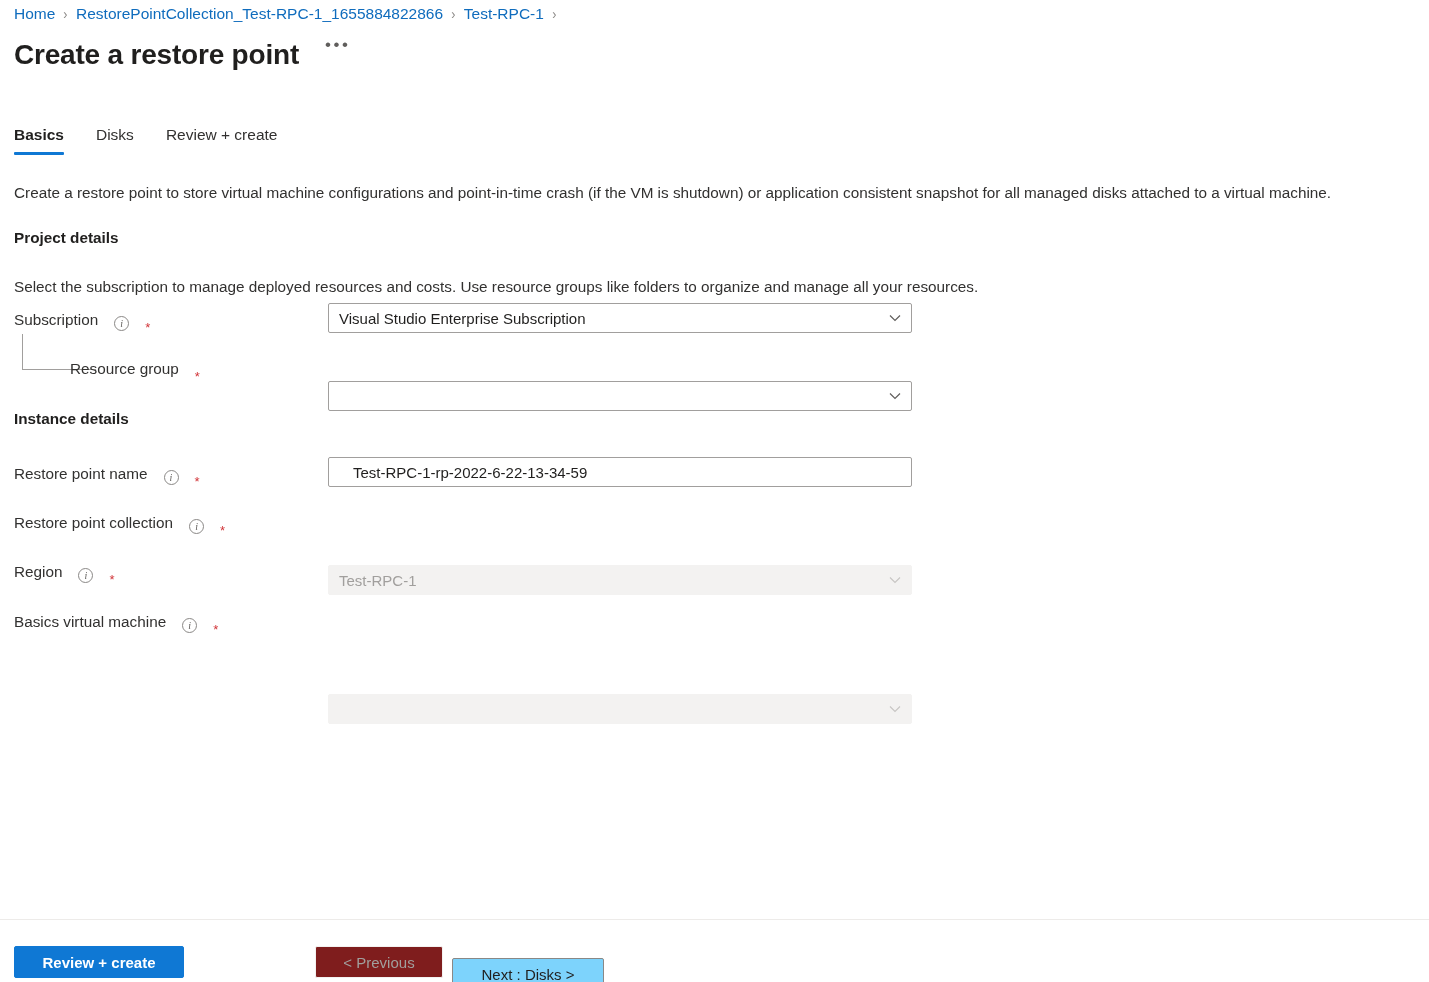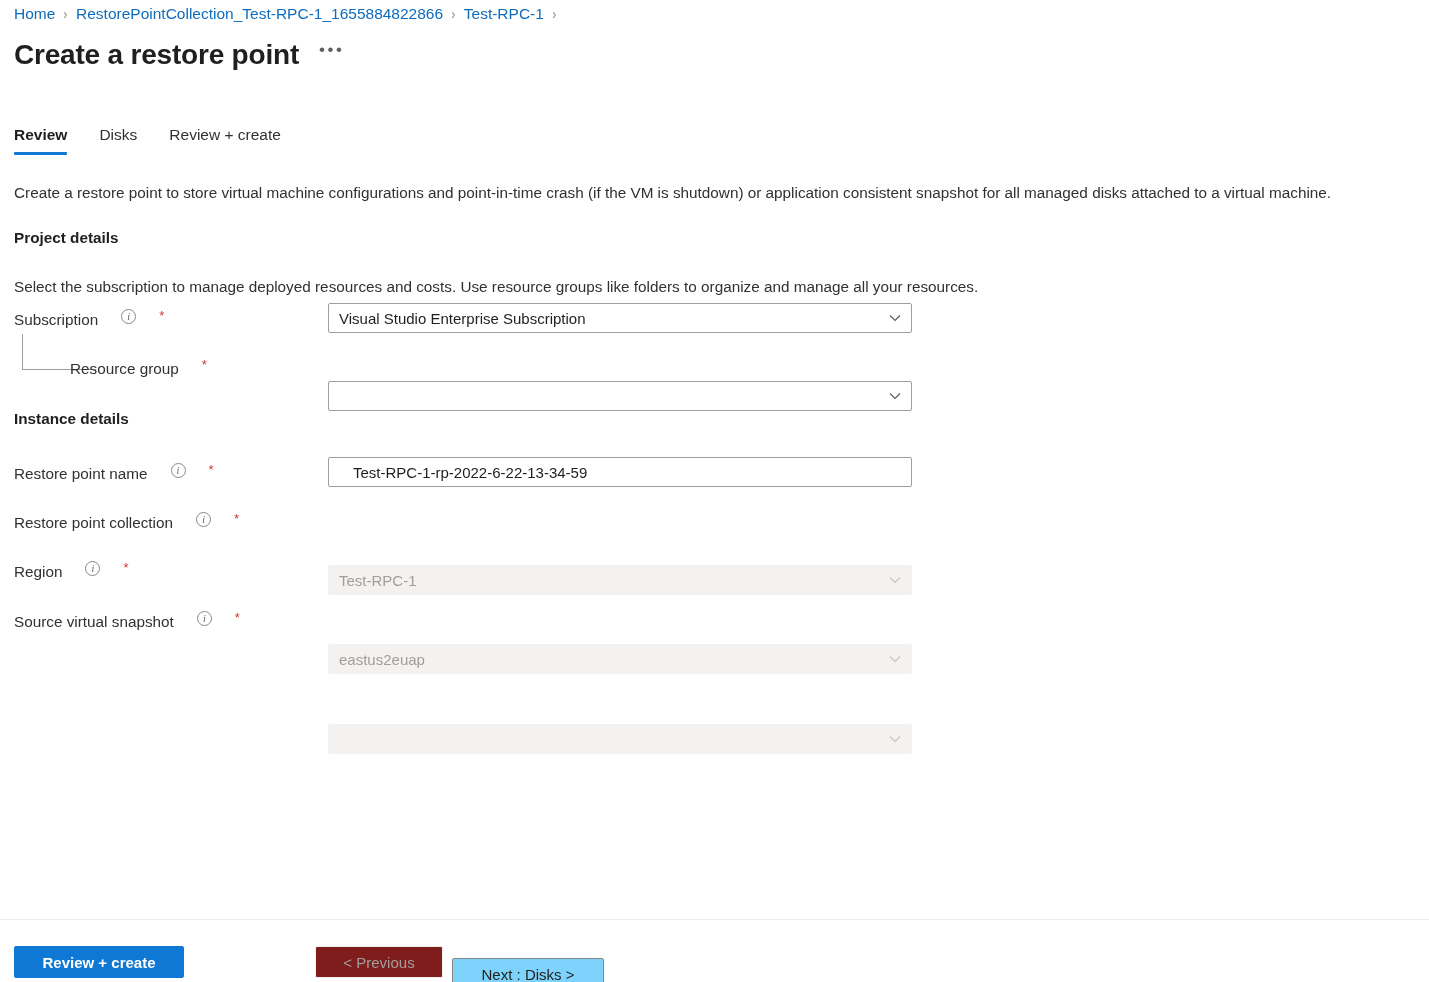--- a/index.html
+++ b/index.html
@@ -21,21 +21,21 @@
   }
   .crumb-link { color: #0f6cbd; cursor: pointer; white-space: nowrap; }
   .crumb-sep {
     color: #8a8886; margin: 0 8px; font-size: 14px;
     display: inline-block; transform: scaleX(0.9);
   }
 
   
   .title-row {
     position: absolute; left: 14px; top: 38px;
-    display: flex; align-items: center; gap: 16px;
+    display: flex; align-items: flex-start; gap: 22px;
   }
   .page-title {
     font-size: 28px; font-weight: 600; color: #201f1e;
     letter-spacing: -0.2px; line-height: 34px;
   }
   .ellipsis-btn {
     color: #605e5c; font-size: 17px; letter-spacing: 2.5px;
     cursor: pointer; padding: 2px 4px; user-select: none;
     position: relative; top: -5px;
   }
@@ -70,21 +70,21 @@
   .section-head.instance { top: 408px; }
   .sub-note {
     position: absolute; left: 14px; top: 276px;
     font-size: 15.3px; line-height: 22px; color: #323130;
     white-space: nowrap;
   }
 
   
   .form-row { position: absolute; left: 14px; display: flex; align-items: center; height: 30px; }
   .field-label {
-    display: flex; align-items: flex-start; gap: 23px;
+    display: flex; align-items: flex-end; gap: 16px;
     font-size: 15.3px; color: #323130; line-height: 22px; white-space: nowrap;
   }
   .label-text { }
   .info-icon {
     width: 15px; height: 15px; border-radius: 50%;
     border: 1px solid #8a8886; color: #605e5c;
     font-size: 10px; font-style: italic; font-family: "Liberation Serif", serif;
     display: inline-flex; align-items: center; justify-content: center;
     line-height: 1; cursor: pointer; flex: none;
   }
@@ -171,21 +171,21 @@
     <span class="crumb-sep">›</span>
   </div>
 
   <div class="title-row">
     <span class="page-title">Create a restore point</span>
     <span class="ellipsis-btn">•••</span>
   </div>
 
   <div class="tabs">
     <div class="tab active">
-      <span>Review</span>
+      <span>Basics</span>
     </div>
     <div class="tab">
       <span>Disks</span>
     </div>
     <div class="tab">
       <span>Review + create</span>
     </div>
   </div>
 
   <div class="intro">Create a restore point to store virtual machine configurations and point-in-time crash (if the VM is shutdown) or application consistent snapshot for all managed disks attached to a virtual machine.</div>
@@ -258,32 +258,24 @@
     </span>
   </div>
 
   <div class="form-row" style="top:557px;">
     <span class="field-label">
       <span class="label-text">Region</span>
       <span class="info-icon">i</span>
       <span class="req-star">*</span>
     </span>
   </div>
-  <div class="control dropdown disabled" style="left:328px; top:554px;">
-    <span class="val">eastus2euap</span>
-    <span class="chev">
-      <svg viewBox="0 0 12 12" width="12" height="12">
-          <path d="M1 3.5 L6 8.5 L11 3.5" fill="none" stroke="#c8c6c4" stroke-width="1.2"></path>
-        </svg>
-    </span>
-  </div>
 
   <div class="form-row" style="top:607px;">
     <span class="field-label">
-      <span class="label-text">Source virtual snapshot</span>
+      <span class="label-text">Basics virtual machine</span>
       <span class="info-icon">i</span>
       <span class="req-star">*</span>
     </span>
   </div>
   <div class="control dropdown disabled" style="left:328px; top:604px;">
     <span class="val"></span>
     <span class="chev">
       <svg viewBox="0 0 12 12" width="12" height="12">
           <path d="M1 3.5 L6 8.5 L11 3.5" fill="none" stroke="#c8c6c4" stroke-width="1.2"></path>
         </svg>

